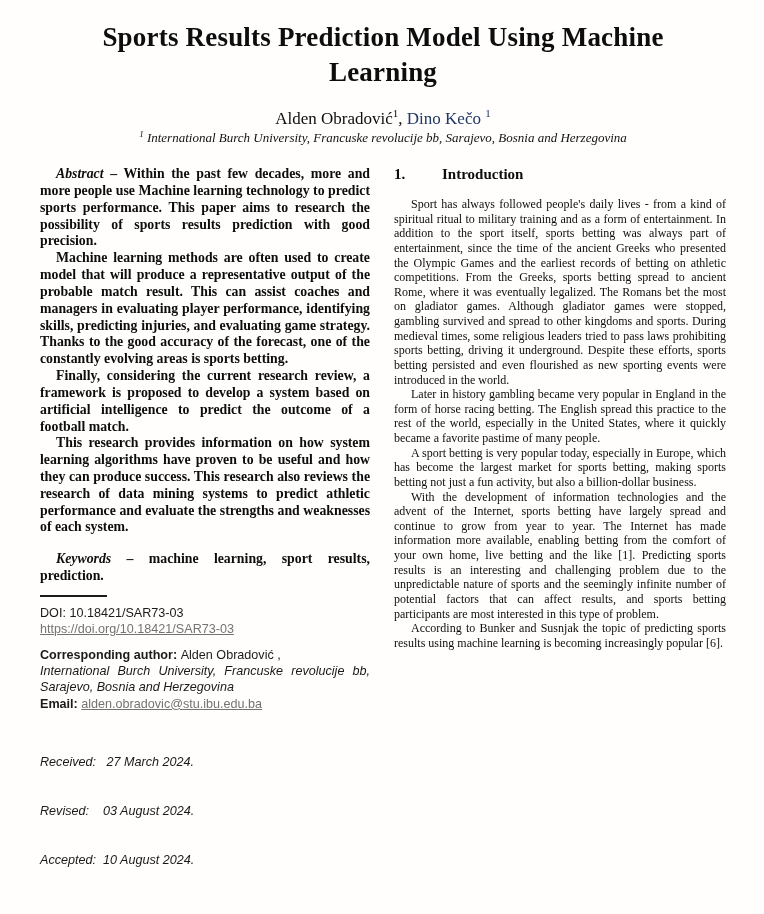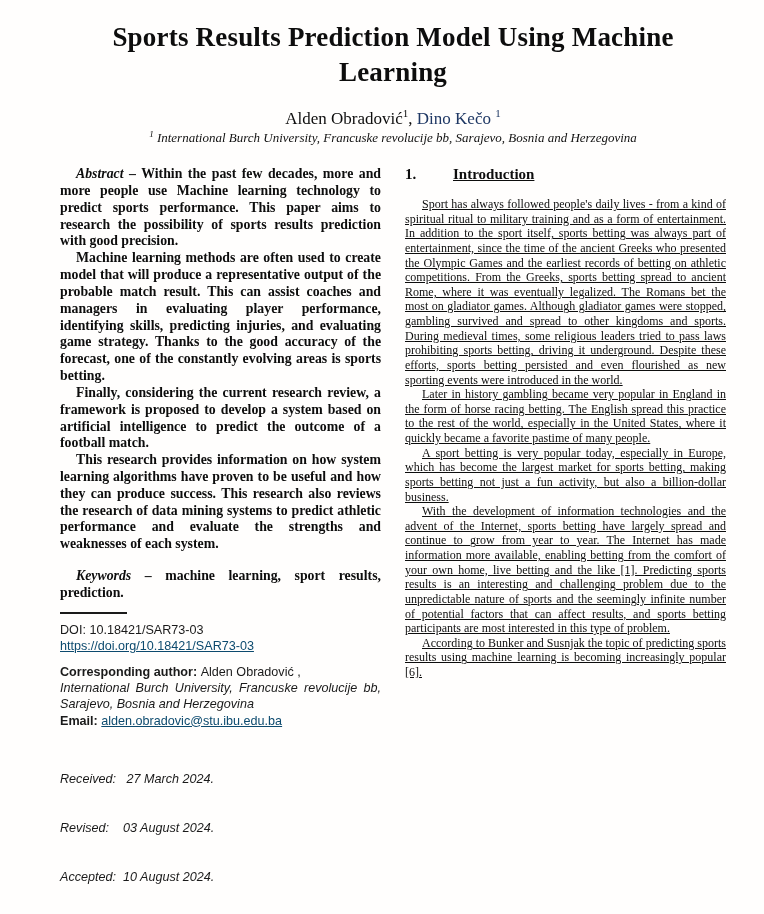--- a/index.html
+++ b/index.html
@@ -4,21 +4,21 @@
 <style>
   * { margin: 0; padding: 0; box-sizing: border-box; }
   html, body { background: #ffffff; }
   .page {
     position: relative;
     width: 764px;
     height: 914px;
     margin: 0 auto;
     background: #fffefd;
     overflow: hidden;
-    padding: 16px 38px 10px 60px;
+    padding: 16px 38px 10px 40px;
     font-family: "Liberation Serif", "DejaVu Serif", serif;
     color: #0d0d0d;
   }
   
   .title {
     font-size: 27px;
     font-weight: bold;
     text-align: center;
     line-height: 1.28;
     max-width: 600px;
@@ -41,21 +41,21 @@
   .affiliation sup { font-size: 9px; font-style: italic; }
   
   .columns {
     display: flex;
     gap: 24px;
     margin-top: 20px;
     align-items: flex-start;
   }
   .col { flex: 1 1 0; min-width: 0; }
   .col-left { max-width: 330px; }
-  .col-right { max-width: 334px; text-decoration: underline; }
+  .col-right { max-width: 334px; }
   
   .abs p {
     font-size: 13.8px;
     font-weight: bold;
     text-align: justify;
     text-indent: 16px;
     line-height: 1.22;
   }
   .abs-label, .kw-label { font-style: italic; font-weight: bold; }
   .keywords {
@@ -74,21 +74,21 @@
   }
   
   .meta {
     font-family: "Liberation Sans", "DejaVu Sans", sans-serif;
     font-size: 12.6px;
     line-height: 1.3;
     color: #1a1a1a;
   }
   .meta .block { margin-bottom: 9px; }
   .meta a, .link {
-    color: #0c4a6e;
+    color: #737373;
     text-decoration: underline;
     cursor: pointer;
     word-break: break-all;
   }
   .bold-label { font-weight: bold; }
   .corr-affil { font-style: italic; text-align: justify; }
   .dates { font-style: italic; white-space: pre-wrap; }
   
   .intro h2 {
     font-size: 15px;

